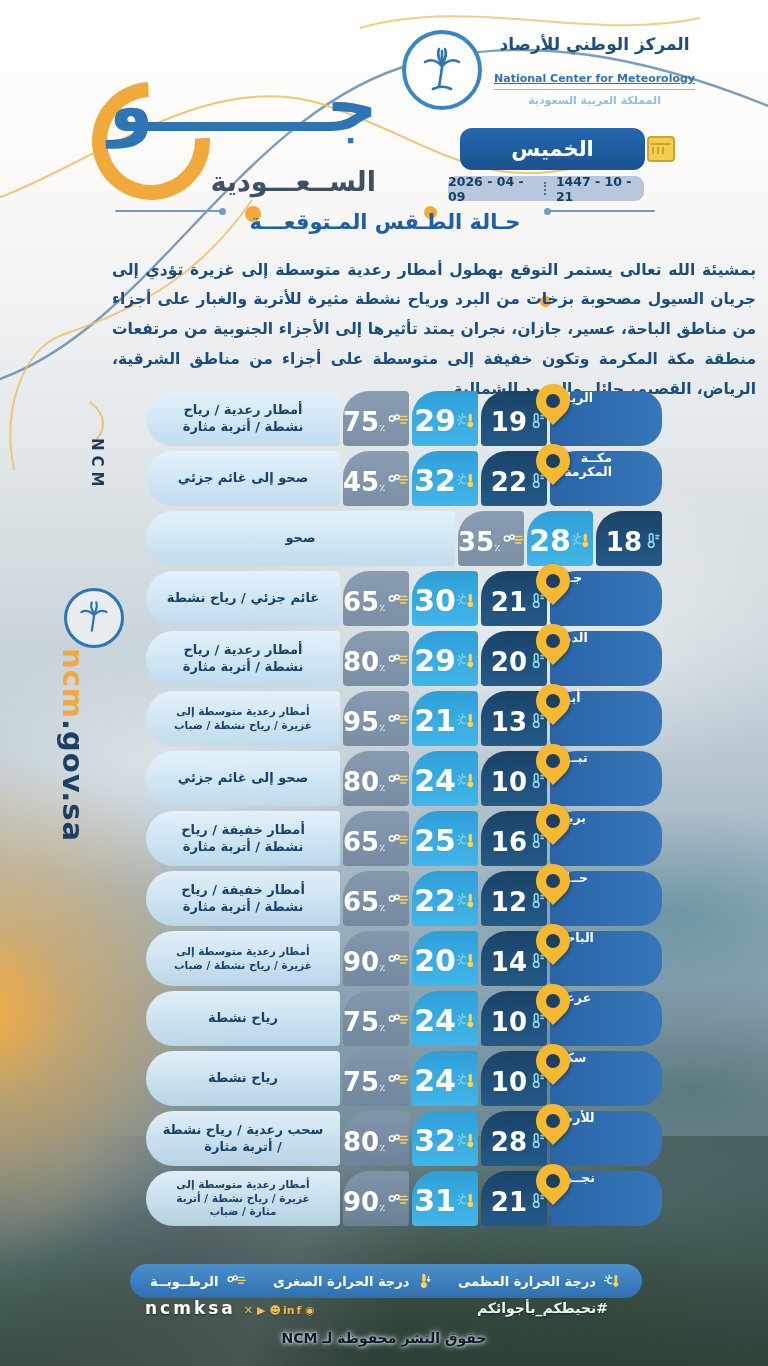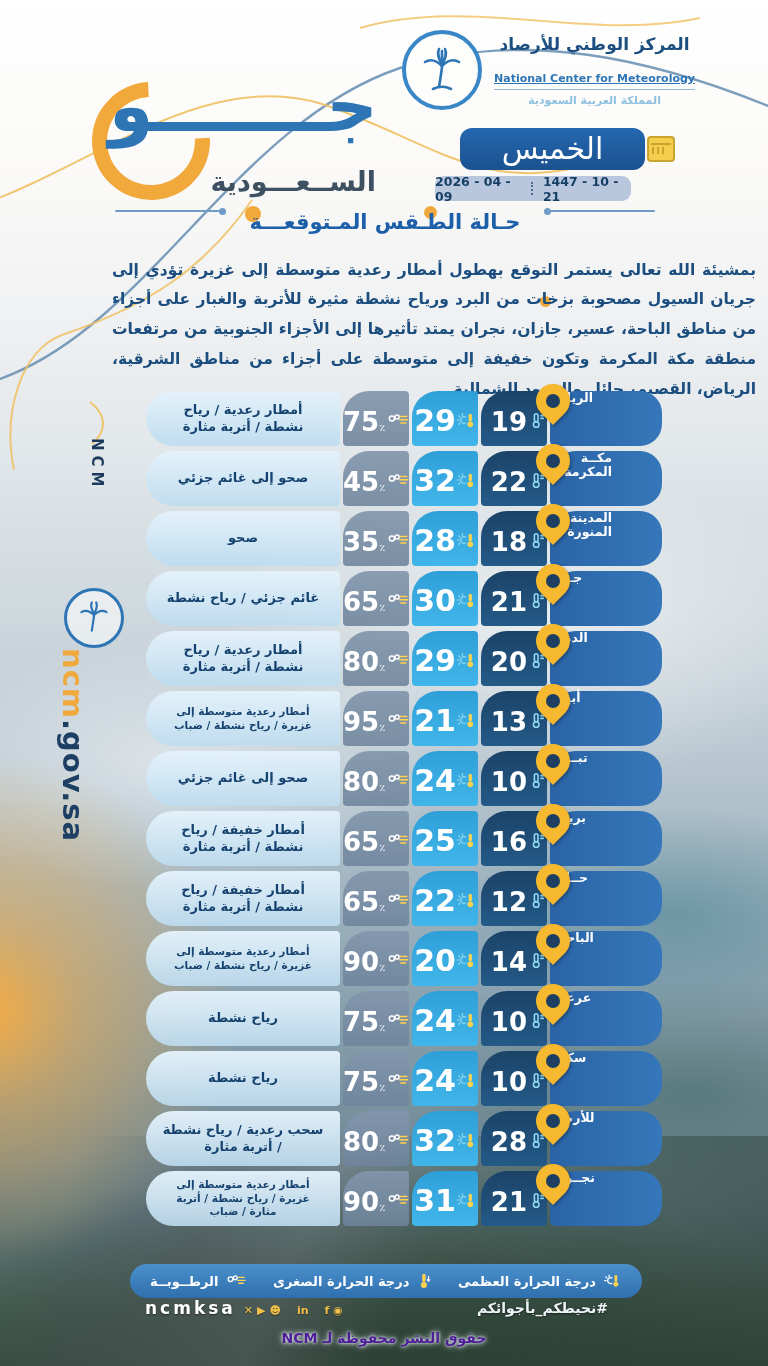--- a/index.html
+++ b/index.html
@@ -28,26 +28,26 @@
   .jaw-sub{position:absolute;right:2px;top:98px;font-size:27px;font-weight:bold;color:#3d5163;}
   
   .ncm-head{position:absolute;right:36px;top:30px;width:330px;display:flex;flex-direction:row-reverse;align-items:center;gap:12px;direction:rtl;}
   .ncm-ring{width:72px;height:72px;border:4px solid #3a87c8;border-radius:50%;display:flex;align-items:center;justify-content:center;flex:0 0 auto;background:#fdfdfc;}
   .ncm-texts{text-align:center;}
   .ncm-ar{font-size:17px;font-weight:bold;color:#1c4e80;}
   .ncm-en{font-size:11px;font-weight:bold;color:#2e75b6;padding-bottom:4px;border-bottom:1.5px solid #8fb8da;margin-top:18px;text-decoration:underline;}
   .ncm-ksa{font-size:11px;color:#8fc0e0;margin-top:4px;font-weight:bold;}
   
   .day-banner{position:absolute;left:460px;top:128px;width:185px;height:42px;background:linear-gradient(180deg,#2467b0,#1b528f);border-radius:12px;display:flex;align-items:center;justify-content:center;}
-  .day-banner .day{color:#fff;font-size:30px;font-weight:normal;line-height:1;text-align:center;}
+  .day-banner .day{color:#fff;font-size:21px;font-weight:bold;line-height:1;text-align:center;}
   .cal{position:absolute;right:-30px;top:8px;width:24px;height:22px;background:#f5ce4d;border:2px solid #caa52e;border-radius:4px;}
   .cal::before{content:"";position:absolute;left:2px;right:2px;top:5px;height:2px;background:#caa52e;}
   .cal::after{content:"";position:absolute;left:3px;top:9px;width:14px;height:7px;
     background:repeating-linear-gradient(90deg,#caa52e 0 2px,transparent 2px 5px);}
-  .date-strip{position:absolute;left:435px;top:176px;width:196px;height:25px;background:#b9c7de;border-radius:9px;display:flex;align-items:center;justify-content:center;gap:8px;color:#173f66;font-size:12.5px;font-weight:bold;}
+  .date-strip{position:absolute;left:448px;top:176px;width:196px;height:25px;background:#b9c7de;border-radius:9px;display:flex;align-items:center;justify-content:center;gap:8px;color:#173f66;font-size:12.5px;font-weight:bold;}
   .date-div{width:2px;height:13px;border-left:2px dotted #173f66;opacity:.65;}
   
   .sec-title{position:absolute;left:115px;top:210px;width:540px;display:flex;align-items:flex-start;gap:26px;direction:rtl;}
   .sec-title .line{flex:1;height:2px;background:#6f9cc7;border-radius:2px;position:relative;}
   .sec-title .line::after{content:"";position:absolute;top:-2.5px;width:7px;height:7px;border-radius:50%;background:#6f9cc7;}
   .sec-title .line.r::after{left:-2px;} .sec-title .line.l::after{right:-2px;}
   .sec-title h1{margin:0;font-size:21px;color:#1d5fa8;font-weight:bold;white-space:nowrap;}
   .forecast-p{position:absolute;left:112px;top:240px;width:644px;direction:rtl;text-align:justify;color:#1b4e7f;font-size:15.5px;font-weight:bold;line-height:1.92;}
   
   .rows{position:absolute;left:146px;top:391px;width:516px;}
@@ -68,21 +68,21 @@
   .pin{position:absolute;top:-7px;left:-14px;width:34px;height:34px;background:#f5b82e;border-radius:50% 50% 50% 0;transform:rotate(-45deg);box-shadow:0 2px 3px rgba(0,0,0,.3);z-index:3;}
   .pin::after{content:"";position:absolute;top:10px;left:10px;width:14px;height:14px;border-radius:50%;background:#1d3f63;}
   
   .legend{position:absolute;left:130px;top:1264px;width:512px;height:34px;background:linear-gradient(180deg,#4a90cc,#2f6fae);border-radius:17px;display:flex;direction:rtl;align-items:center;justify-content:space-between;padding:0 20px;box-sizing:border-box;}
   .leg-item{display:flex;align-items:center;gap:8px;color:#fff;font-size:13px;font-weight:bold;text-align:right;}
   
   .hashtag{position:absolute;right:160px;top:1300px;color:#eef4f8;font-size:14px;font-weight:bold;direction:rtl;text-shadow:0 1px 2px rgba(0,0,0,.5);}
   .social{position:absolute;left:145px;top:1298px;display:flex;align-items:center;gap:6px;}
   .handle{color:#fff;font-weight:bold;font-size:17px;letter-spacing:3px;text-shadow:0 1px 2px rgba(0,0,0,.5);}
   .soc-ic{color:#f2c048;font-size:11px;font-weight:bold;line-height:1;text-shadow:0 1px 1px rgba(0,0,0,.4);}
-  .copyright{position:absolute;left:0;top:1330px;width:100%;text-align:center;color:#4c1d95;font-size:14px;font-weight:bold;direction:rtl;text-shadow:0 0 3px #e8f1f7,0 0 6px #e8f1f7;}
+  .copyright{position:absolute;left:0;top:1330px;width:100%;text-align:center;color:#0f172a;font-size:14px;font-weight:bold;direction:rtl;text-shadow:0 0 3px #e8f1f7,0 0 6px #e8f1f7;}
   
   .ncm-vert{position:absolute;left:88px;top:438px;writing-mode:vertical-rl;color:#1b3a5c;font-size:15px;font-weight:bold;letter-spacing:5px;}
   .rail-logo{position:absolute;left:64px;top:588px;width:54px;height:54px;border:3px solid #2e75b6;border-radius:50%;display:flex;align-items:center;justify-content:center;background:rgba(255,255,255,.55);}
   .site-vert{position:absolute;left:56px;top:648px;writing-mode:vertical-rl;font-size:29px;font-weight:bold;letter-spacing:1px;}
   .site-vert .p1{color:#f0a93c;} .site-vert .p2{color:#1d3f63;}
 </style>
 </head>
 <body>
 
 <div class="stage">
@@ -225,24 +225,20 @@
           </g>
         </svg>
         <span class="num"><span>45</span><span class="pct">٪</span></span>
       </div>
       <div class="cond">
         <span>صحو إلى غائم جزئي</span>
       </div>
     </div>
 
     <div class="row">
-      <div class="tile city">
-        <span class="pin"></span>
-        <span class="city-name">المدينة المنورة</span>
-      </div>
       <div class="tile min">
         <svg class="t-icon" width="20" height="15" viewBox="0 0 20 15">
           <g fill="none" stroke="#8fd8f2" stroke-width="1.6" stroke-linecap="round">
             <rect x="7.4" y="0.8" width="3.6" height="8" rx="1.8"></rect>
             <circle cx="9.2" cy="11.6" r="2.8"></circle>
             <path d="M14 2.6 h3 M14 5.4 h2.2"></path>
           </g>
         </svg>
         <span class="num">18</span>
       </div>
@@ -778,21 +774,21 @@
             <path d="M13.5 3.5 h6.5 M13 6.8 h8 M14 10 h5"></path>
           </g>
       </svg>
       <span>الرطــوبــة</span>
     </div>
   </div>
 
   <div class="hashtag">#نحيطكم_بأجوائكم</div>
   <div class="social">
     <span class="handle">ncmksa</span>
-    <span id="social-icons"><span class="soc-ic" style="margin: 0px 2px;">✕</span><span class="soc-ic" style="margin: 0px 2px;">▶</span><span class="soc-ic" style="margin: 0px 2px;">☻</span><span class="soc-ic" style="margin: 0px 14px;">in</span><span class="soc-ic" style="margin: 0px 2px;">f</span><span class="soc-ic" style="margin: 0px 2px;">◉</span></span>
+    <span id="social-icons"><span class="soc-ic" style="margin: 0px 2px;">✕</span><span class="soc-ic" style="margin: 0px 2px;">▶</span><span class="soc-ic" style="margin: 0px 2px;">☻</span><span class="soc-ic" style="margin: 0px 0;">in</span><span class="soc-ic" style="margin: 0px 2px;">f</span><span class="soc-ic" style="margin: 0px 2px;">◉</span></span>
   </div>
   <div class="copyright">حقوق النشر محفوظة لـ NCM</div>
 
   <div class="ncm-vert">NCM</div>
   <div class="rail-logo">
     <svg width="34" height="34" viewBox="0 0 46 46">
       <g fill="none" stroke="#2e75b6" stroke-width="3" stroke-linecap="round">
         <path d="M23 20 C 22 28, 21 34, 20 40"></path>
         <path d="M23 19 C 17 13, 11 12, 6 15"></path>
         <path d="M23 19 C 29 13, 35 12, 40 15"></path>

